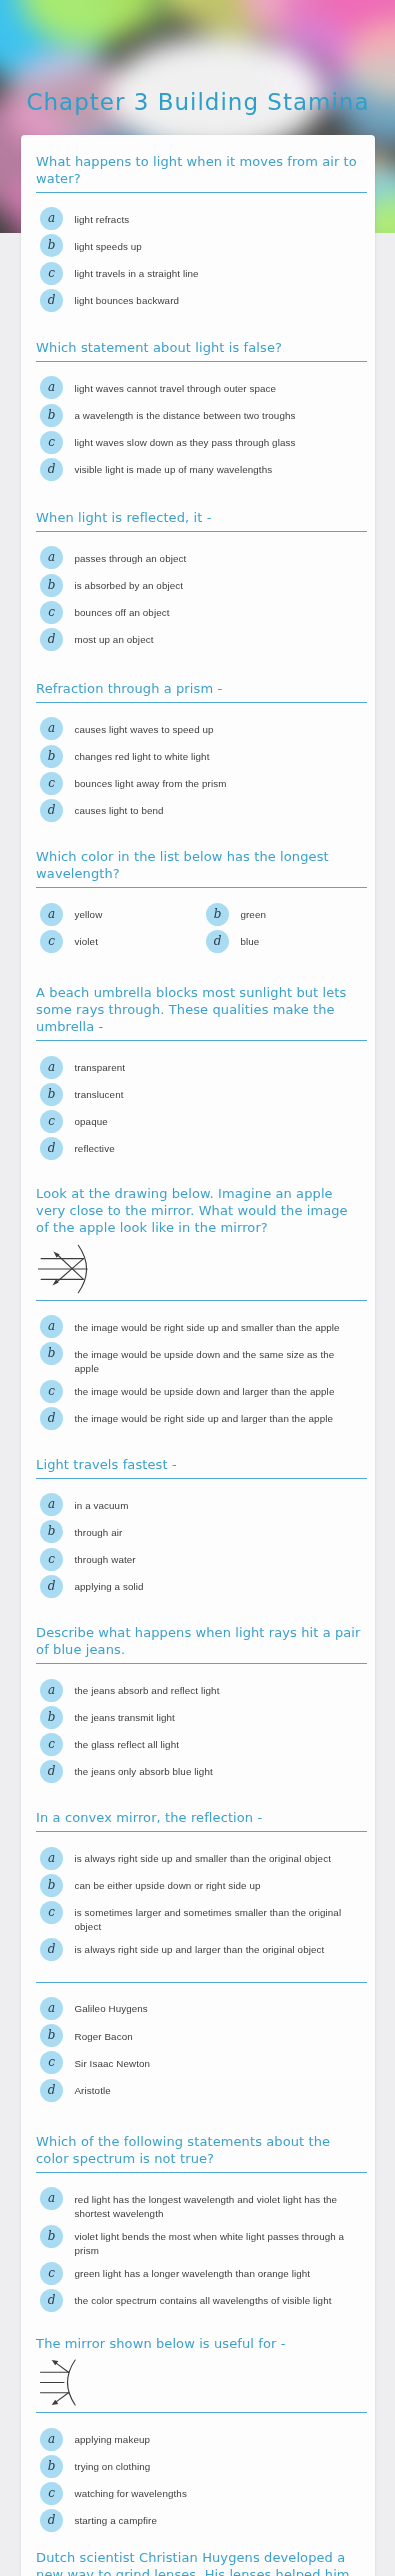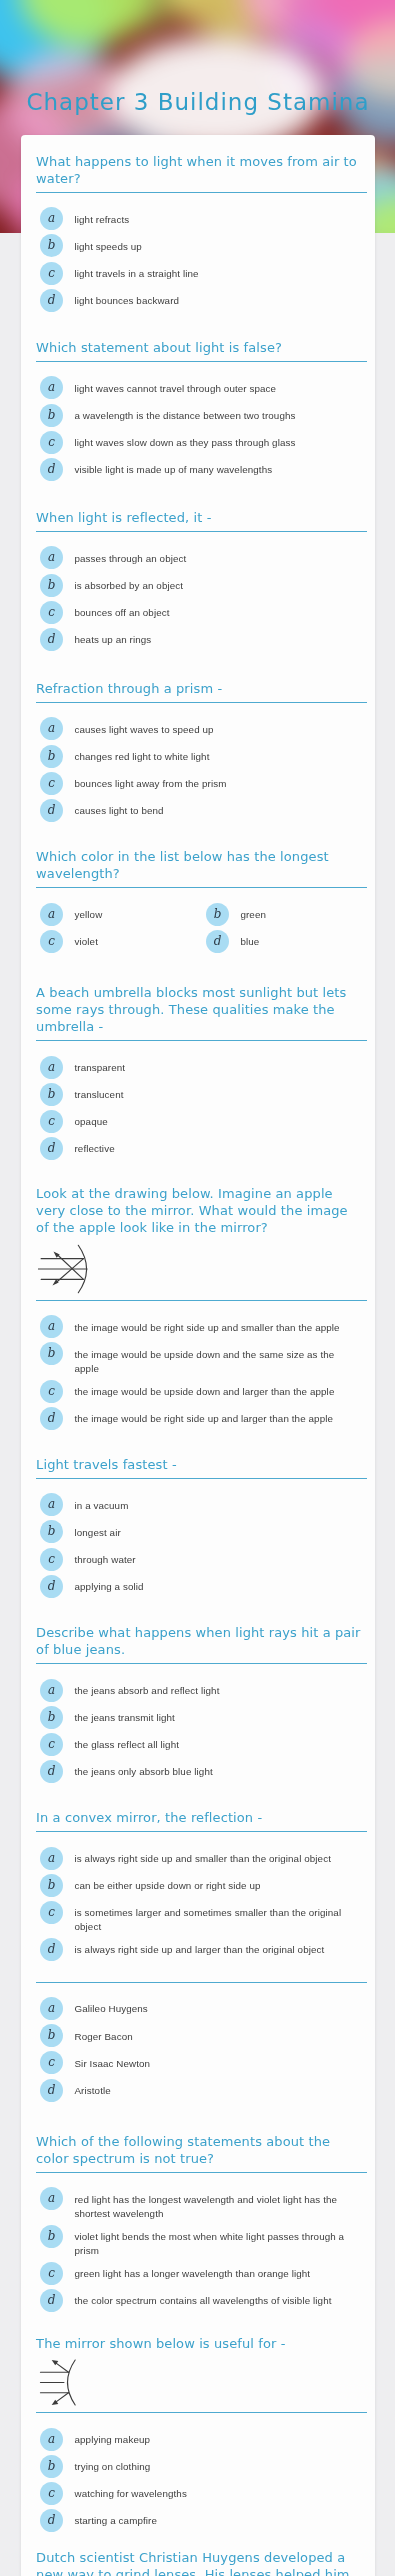--- a/index.html
+++ b/index.html
@@ -12,21 +12,21 @@
   }
   *{box-sizing:border-box;}
   html,body{margin:0;padding:0;}
   body{
     width:396px;height:3712px;position:relative;
     background:var(--page-bg);
     font-family:"Liberation Sans",sans-serif;
     overflow:hidden;
   }
   
-  .header{position:absolute;top:0;left:0;width:396px;height:233px;background:#7f1d1d;overflow:hidden;}
+  .header{position:absolute;top:0;left:0;width:396px;height:233px;background:#404040;overflow:hidden;}
   .blobs{position:absolute;left:-26px;top:-26px;right:-26px;bottom:-26px;filter:blur(13.4px);}
   .blob{position:absolute;border-radius:50%;}
   .b1 {left:-15.5px;top:-20.6px;width:155px;height:129px;background:#3ec3ee;}
   .b2 {left:46px;top:-36px;width:134px;height:108px;background:#baf05c;opacity:.85;}
   .b3 {left:118px;top:-20.6px;width:98px;height:77px;background:#a9e96a;opacity:.5;}
   .b4 {left:191px;top:-41px;width:155px;height:103px;background:#eef07a;opacity:.75;}
   .b5 {left:268px;top:-31px;width:129px;height:103px;background:#f4a2d0;opacity:.85;}
   .b6 {left:309px;top:-15.5px;width:108px;height:98px;background:#e46ac0;opacity:.7;}
   .b7 {left:340px;top:-26px;width:170px;height:144px;background:#ef6cb6;}
   .b8 {left:299px;top:46px;width:88px;height:88px;background:#cf8ee4;opacity:.6;}
@@ -169,21 +169,21 @@
       <div class="opt">
           <span class="bullet">b</span>
           <span class="opt-text">is absorbed by an object</span>
         </div>
       <div class="opt">
           <span class="bullet">c</span>
           <span class="opt-text">bounces off an object</span>
         </div>
       <div class="opt">
           <span class="bullet">d</span>
-          <span class="opt-text">heats up an rings</span>
+          <span class="opt-text">most up an object</span>
         </div>
     </div>
   </section>
 
   <section class="question" style="margin-bottom:26px">
     <h2 class="prompt">Refraction through a prism -</h2>
     <div class="rule"></div>
     <div class="options">
       <div class="opt">
           <span class="bullet">a</span>
@@ -288,21 +288,21 @@
   <section class="question" style="margin-bottom:26px">
     <h2 class="prompt">Light travels fastest -</h2>
     <div class="rule"></div>
     <div class="options">
       <div class="opt">
           <span class="bullet">a</span>
           <span class="opt-text">in a vacuum</span>
         </div>
       <div class="opt">
           <span class="bullet">b</span>
-          <span class="opt-text">longest air</span>
+          <span class="opt-text">through air</span>
         </div>
       <div class="opt">
           <span class="bullet">c</span>
           <span class="opt-text">through water</span>
         </div>
       <div class="opt">
           <span class="bullet">d</span>
           <span class="opt-text">applying a solid</span>
         </div>
     </div>

